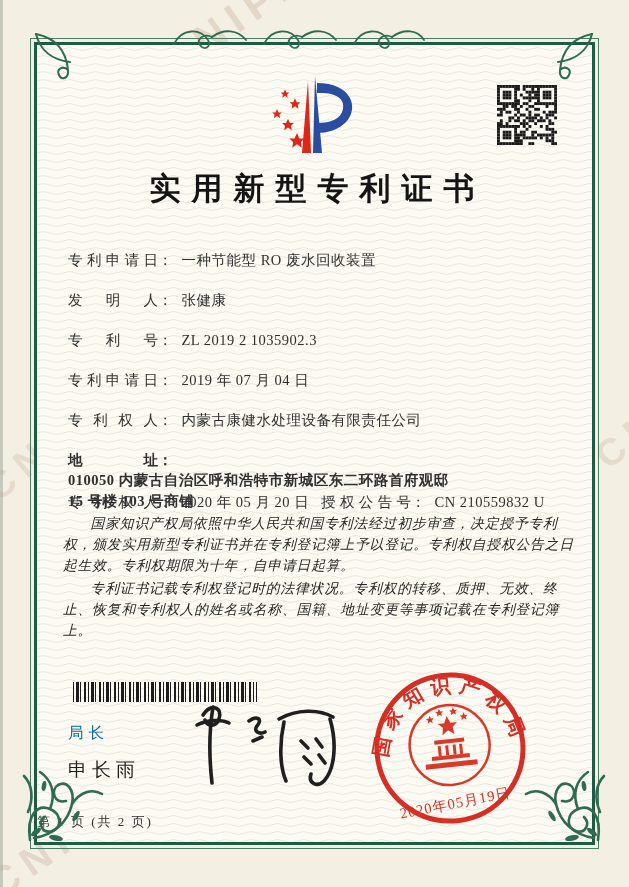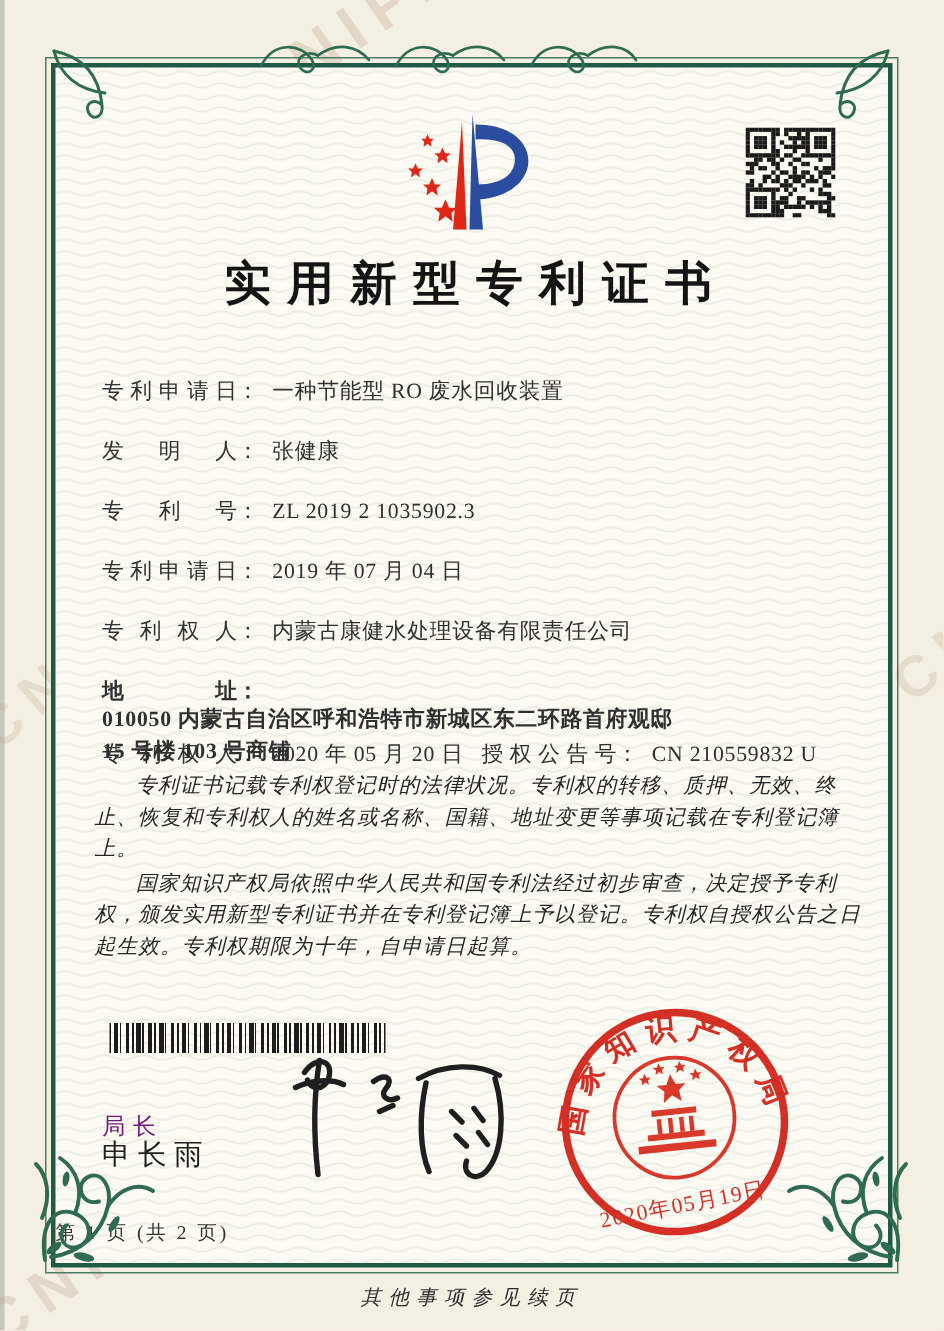--- a/index.html
+++ b/index.html
@@ -28,21 +28,21 @@
   .addr{white-space:normal;font-weight:bold;}
   .addr .fvalue{display:inline-block;width:400px;vertical-align:top;line-height:21px;}
   .pair2{position:absolute;left:253px;top:0;}
   
   .paras{position:absolute;left:26px;top:468px;width:514px;font-size:13.8px;line-height:21px;
          color:#262626;font-style:italic;}
   .paras p{margin:0 0 2px 0;text-indent:2em;letter-spacing:.8px;}
   .barcode{position:absolute;left:36px;top:637px;width:184px;height:20px;
      background:repeating-linear-gradient(90deg,#1c1c1c 0 1px,transparent 1px 3px,#1c1c1c 3px 6px,
      transparent 6px 7px,#1c1c1c 7px 8px,transparent 8px 11px,#1c1c1c 11px 13px,transparent 13px 15px);}
-  .sig-role{position:absolute;left:31px;top:678px;font-size:15.5px;letter-spacing:5px;color:#701a75;margin-top:18px;}
+  .sig-role{position:absolute;left:31px;top:678px;font-size:15.5px;letter-spacing:5px;color:#0369a1;}
   .sig-name{position:absolute;left:31px;top:712px;font-size:19px;letter-spacing:5px;color:#1f1f1f;}
   .sig{position:absolute;left:146px;top:650px;}
   .seal{position:absolute;left:326px;top:616px;transform:rotate(-6deg);mix-blend-mode:multiply;opacity:.95;}
   .page-num{position:absolute;left:0;top:768px;width:100%;font-size:13px;
             letter-spacing:2px;color:#333;}
   .note{position:absolute;left:0;top:856px;width:100%;text-align:center;font-size:13.5px;
         font-style:italic;letter-spacing:5px;color:#2e2e2e;}
   .fl{position:absolute;}
   .mirror{transform:scaleX(-1);}
 </style>
@@ -358,22 +358,22 @@
         </div>
         <div class="frow" style="top:242px">
           <span class="flabel">专利权人</span><span class="fcolon">：</span><span class="fvalue">2020 年 05 月 20 日</span>
           <span class="pair2">
             <span class="flabel">授权公告号</span><span class="fcolon">：</span><span class="fvalue">CN 210559832 U</span>
           </span>
         </div>
       </div>
 
       <div class="paras">
+        <p>国家知识产权局依照中华人民共和国专利法经过初步审查，决定授予专利权，颁发实用新型专利证书并在专利登记簿上予以登记。专利权自授权公告之日起生效。专利权期限为十年，自申请日起算。</p>
         <p>专利证书记载专利权登记时的法律状况。专利权的转移、质押、无效、终止、恢复和专利权人的姓名或名称、国籍、地址变更等事项记载在专利登记簿上。</p>
-        <p>国家知识产权局依照中华人民共和国专利法经过初步审查，决定授予专利权，颁发实用新型专利证书并在专利登记簿上予以登记。专利权自授权公告之日起生效。专利权期限为十年，自申请日起算。</p>
       </div>
 
       <div class="barcode"></div>
 
       <div class="sig-role">局长</div>
       <div class="sig-name">申长雨</div>
       <svg class="sig" width="165" height="100" viewBox="0 0 165 100" xmlns="http://www.w3.org/2000/svg">
         <g fill="none" stroke="#1f1f1f" stroke-width="3.6" stroke-linecap="round" stroke-linejoin="round">
           <path d="M30,12 C26,36 26,62 29,88"></path>
           <path d="M20,20 C28,8 40,12 36,24 C33,32 24,32 22,25"></path>
@@ -469,14 +469,13 @@
       <path d="M6,6 C10,22 22,32 40,34"></path>
     </g>
   </svg>
   <svg class="fl mirror" style="left:542px;top:28px;" width="56" height="56" viewBox="0 0 56 56" xmlns="http://www.w3.org/2000/svg">
     <g stroke="#2f6b50" fill="none" stroke-width="2" stroke-linecap="round">
       <path d="M6,6 C26,10 36,22 38,42 C39,50 32,53 29,47 C26,41 33,37 38,42"></path>
       <path d="M6,6 C10,22 22,32 40,34"></path>
     </g>
   </svg>
 
-  <div class="note">其他事项参见续页</div>
 </div>
 
 </body></html>

